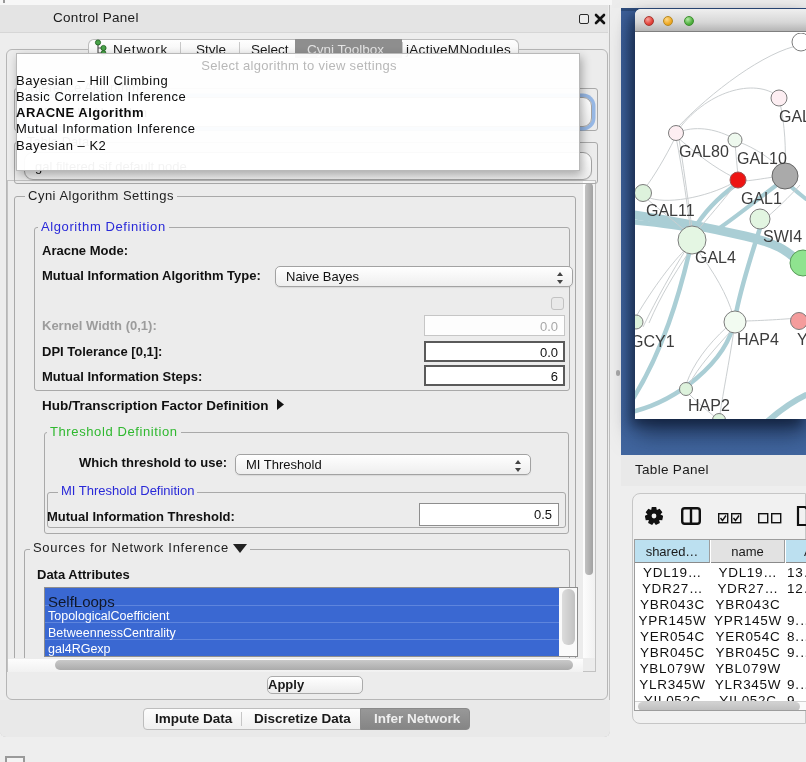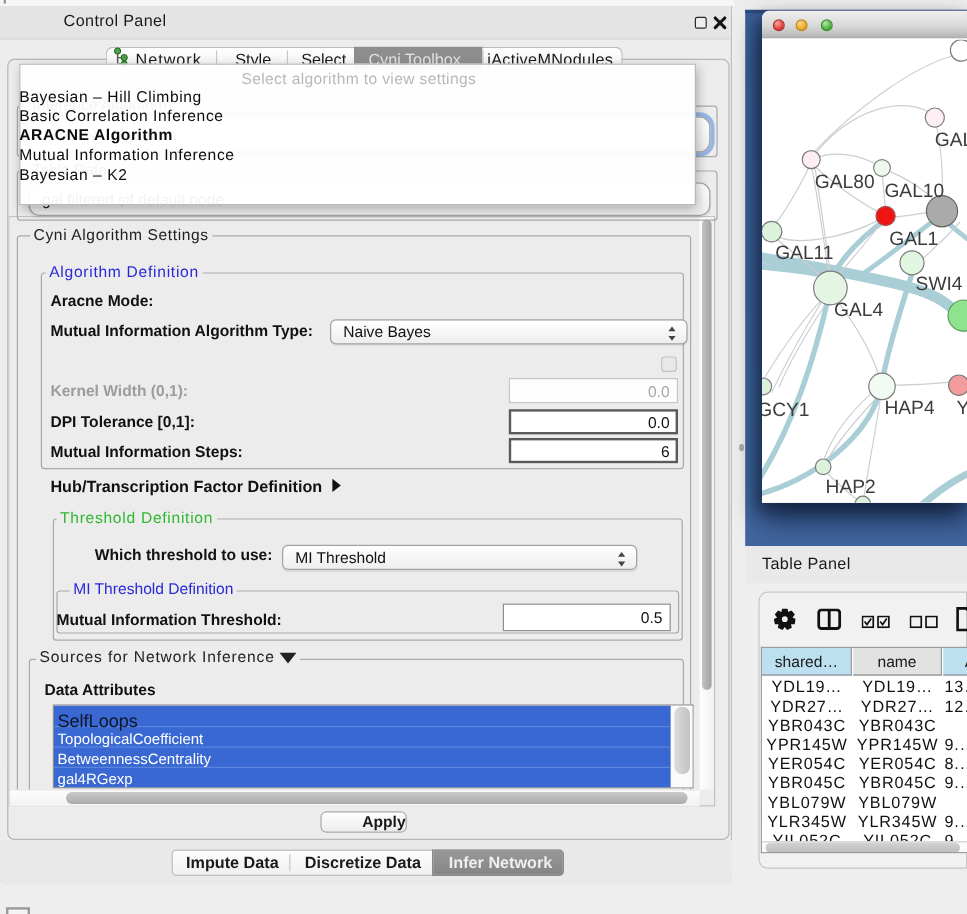--- a/index.html
+++ b/index.html
@@ -104,21 +104,21 @@
     <div style="position:absolute;left:517px;top:1px;width:13px;height:56px;background:linear-gradient(90deg,#dcdcdc,#c2c2c2);border-radius:6px;"></div>
   </div>
 </div>
 
 <div class="abs" style="left:583px;top:181px;width:12px;height:477px;background:linear-gradient(90deg,#fdfdfd,#f1f1f1);"></div>
 <div class="abs" style="left:585px;top:183px;width:8px;height:392px;background:linear-gradient(90deg,#c2c2c2,#a2a2a2);border-radius:4px;"></div>
 
 <div class="abs" style="left:8px;top:659px;width:575px;height:13px;background:linear-gradient(#fdfdfd,#f1f1f1);"></div>
 <div class="abs" style="left:55px;top:660px;width:518px;height:10px;background:linear-gradient(#c9c9c9,#ababab);border-radius:5px;"></div>
 
-<div class="abs" style="left:267px;top:676px;width:72px;height:18px;background:linear-gradient(#ffffff,#ececec);border:1px solid #ababab;border-radius:5px;text-align:right;font-size:13px;font-weight:600;color:#1a1a1a;line-height:16px;">Apply</div>
+<div class="abs" style="left:267px;top:676px;width:96px;height:18px;background:linear-gradient(#ffffff,#ececec);border:1px solid #ababab;border-radius:5px;text-align:left;font-size:13px;font-weight:600;color:#1a1a1a;line-height:16px;">Apply</div>
 
 <div class="abs" style="left:0;top:700px;width:610px;height:37px;background:#e9e9e9;border-radius:0 0 6px 6px;"></div>
 <div class="abs" style="left:143px;top:708px;width:327px;height:22px;background:linear-gradient(#fdfdfd,#f0f0f0);border:1px solid #bdbdbd;border-radius:4px;"></div>
 <div class="abs" style="left:360px;top:708px;width:110px;height:22px;background:linear-gradient(#989898,#858585);border:1px solid #8a8a8a;border-radius:0 4px 4px 0;"></div>
 <div class="abs" style="left:241px;top:712px;width:1px;height:14px;background:#c6c6c6;"></div>
 <div class="abs" style="left:155px;top:711px;font-size:13.5px;font-weight:600;color:#1a1a1a;">Impute Data</div>
 <div class="abs" style="left:254px;top:711px;font-size:13.5px;font-weight:600;color:#1a1a1a;">Discretize Data</div>
 <div class="abs" style="left:374px;top:711px;font-size:13.5px;font-weight:600;color:#efefef;">Infer Network</div>
 
 <div class="abs" style="left:5px;top:756px;width:20px;height:10px;border:2px solid #9a9a9a;background:#f4f4f4;"></div>

